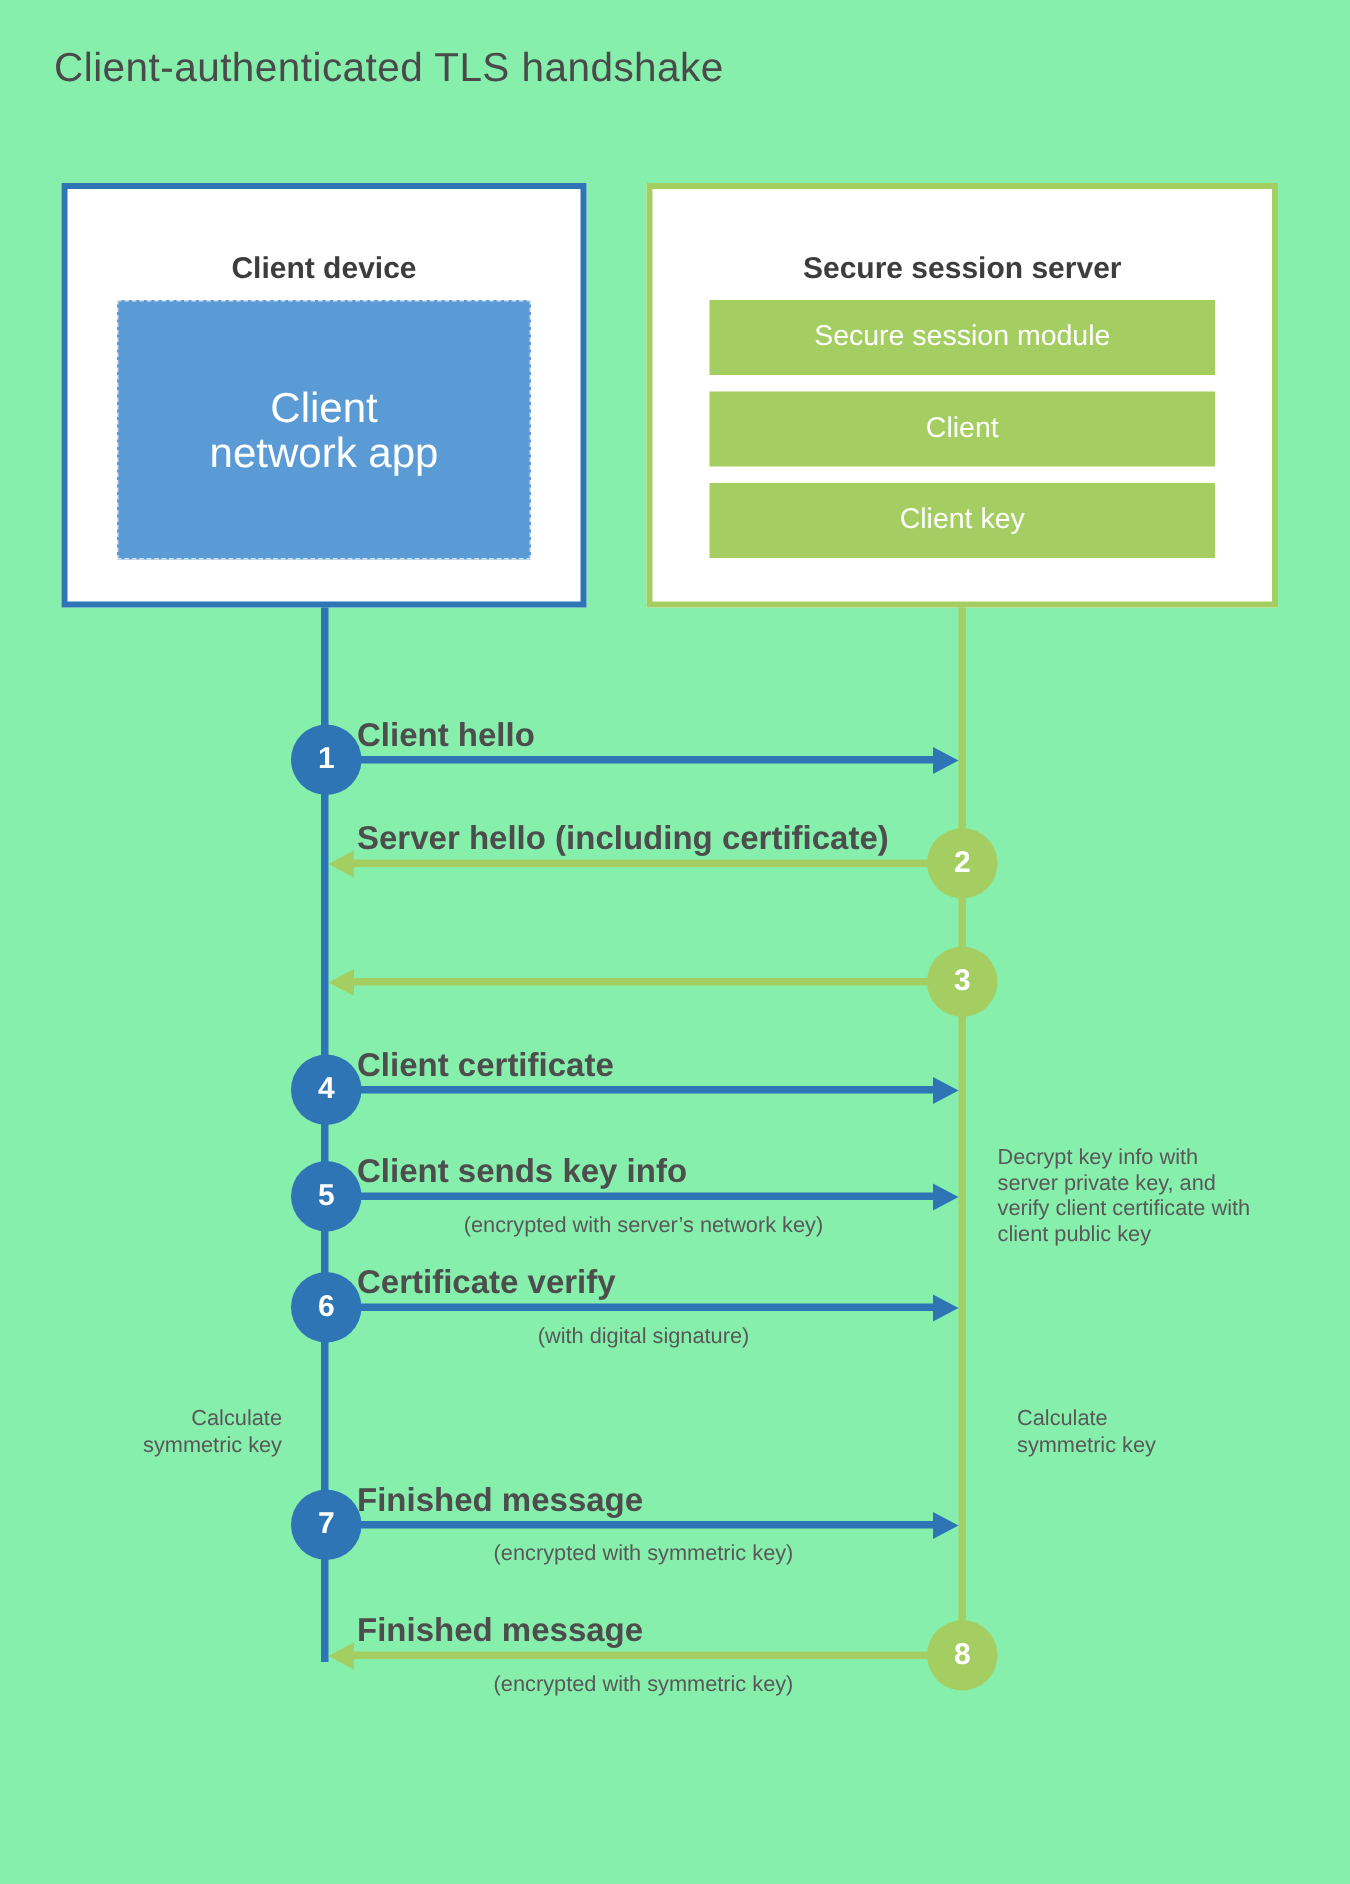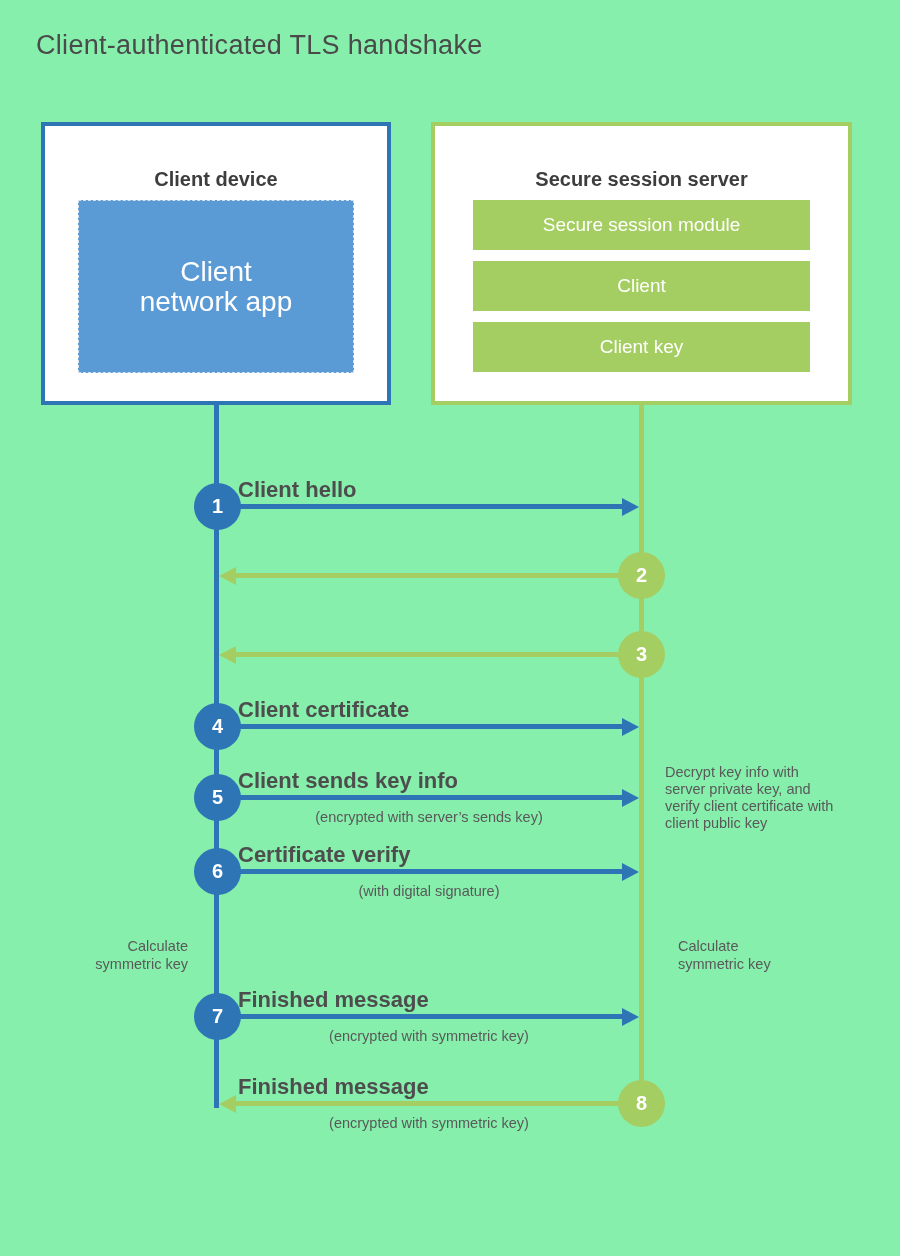--- a/index.html
+++ b/index.html
@@ -94,20 +94,21 @@
   <div class="lifeline blue"></div>
   <div class="lifeline green"></div>
 
   <div class="msg-label" style="top:477px">Client hello</div>
   <div class="shaft blue" style="left:240px;top:504px;width:384px"></div>
   <div class="head right blue" style="left:622px;top:498px"></div>
   <div class="step blue" style="left:194px;top:483px">
       <span>1</span>
     </div>
 
+  <div class="msg-label" style="top:546px">Server hello (including certificate)</div>
   <div class="shaft green" style="left:236px;top:573px;width:385px"></div>
   <div class="head left green" style="left:219px;top:567px"></div>
   <div class="step green" style="left:618px;top:552px">
       <span>2</span>
     </div>
 
   <div class="shaft green" style="left:236px;top:652px;width:385px"></div>
   <div class="head left green" style="left:219px;top:646px"></div>
   <div class="step green" style="left:618px;top:631px">
       <span>3</span>
@@ -119,21 +120,21 @@
   <div class="step blue" style="left:194px;top:703px">
       <span>4</span>
     </div>
 
   <div class="msg-label" style="top:768px">Client sends key info</div>
   <div class="shaft blue" style="left:240px;top:795px;width:384px"></div>
   <div class="head right blue" style="left:622px;top:789px"></div>
   <div class="step blue" style="left:194px;top:774px">
       <span>5</span>
     </div>
-  <div class="msg-sub" style="top:809px">(encrypted with server’s sends key)</div>
+  <div class="msg-sub" style="top:809px">(encrypted with server’s network key)</div>
 
   <div class="msg-label" style="top:842px">Certificate verify</div>
   <div class="shaft blue" style="left:240px;top:869px;width:384px"></div>
   <div class="head right blue" style="left:622px;top:863px"></div>
   <div class="step blue" style="left:194px;top:848px">
       <span>6</span>
     </div>
   <div class="msg-sub" style="top:883px">(with digital signature)</div>
 
   <div class="msg-label" style="top:987px">Finished message</div>

